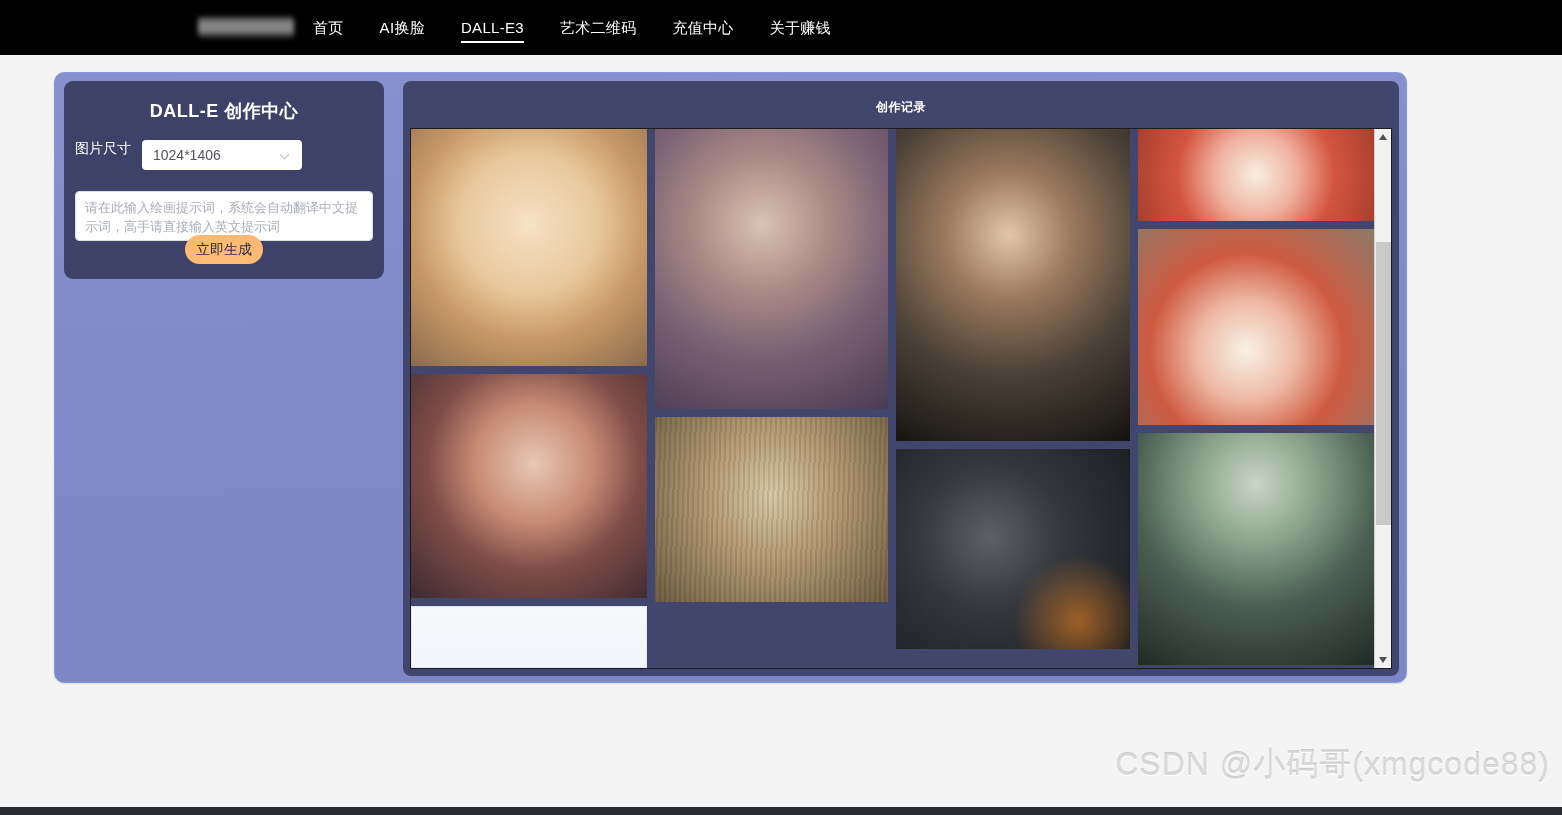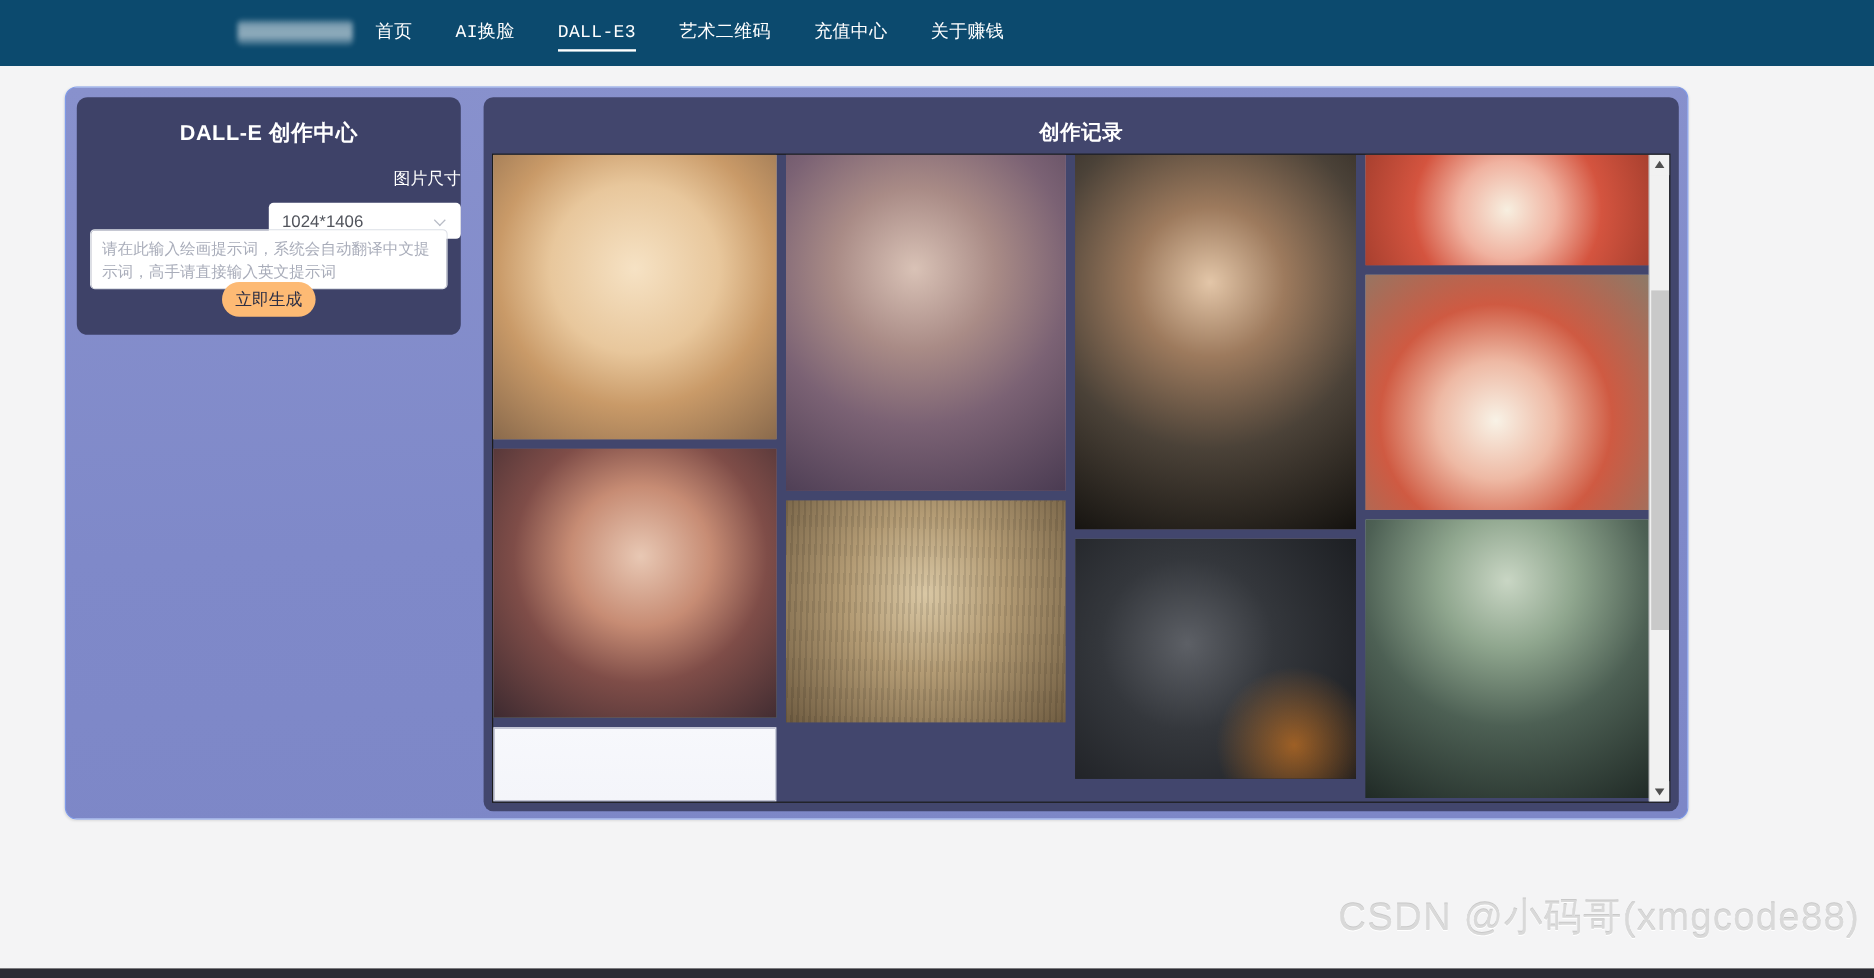--- a/index.html
+++ b/index.html
@@ -11,24 +11,23 @@
     background: #f4f4f5;
     font-family: "Liberation Sans", "DejaVu Sans", sans-serif;
   }
 
   
   .navbar {
     position: absolute;
     left: 0; top: 0;
     width: 1562px;
     height: 55px;
-    background: #0c4a6e;
+    background: #000000;
     display: flex;
     align-items: center;
-    font-family: Liberation Mono, monospace;
   }
   .nav-logo {
     position: absolute;
     left: 198px; top: 16px;
     width: 96px; height: 22px;
     border-radius: 4px;
     background: linear-gradient(180deg,
        rgba(255,255,255,0.10) 0%,
        rgba(255,255,255,0.48) 22%,
        rgba(255,255,255,0.55) 62%,
@@ -119,24 +118,23 @@
   .panel-title {
     text-align: center;
     color: #ffffff;
     font-size: 18px;
     font-weight: bold;
     padding-top: 18px;
     letter-spacing: 0.5px;
   }
   .field-row {
     display: flex;
-    align-items: flex-end;
+    align-items: flex-start;
     margin: 17px 0 0 11px;
     gap: 11px;
-    flex-direction: column;
   }
   .field-label {
     color: #ffffff;
     font-size: 14px;
     white-space: nowrap;
   }
   .size-select {
     position: relative;
     width: 160px; height: 30px;
     background: #ffffff;
@@ -200,21 +198,21 @@
     position: absolute;
     left: 348px; top: 8px;
     width: 996px; height: 595px;
     background: #42466d;
     border-radius: 8px;
     overflow: hidden;
   }
   .gallery-title {
     text-align: center;
     color: #ffffff;
-    font-size: 17px;
+    font-size: 12px;
     font-weight: bold;
     padding-top: 18px;
     letter-spacing: 0.5px;
   }
   .gallery-body {
     position: absolute;
     left: 7px; top: 47px;
     width: 982px; height: 541px;
     border: 1px solid #1b1b1b;
     background: #42466d;

